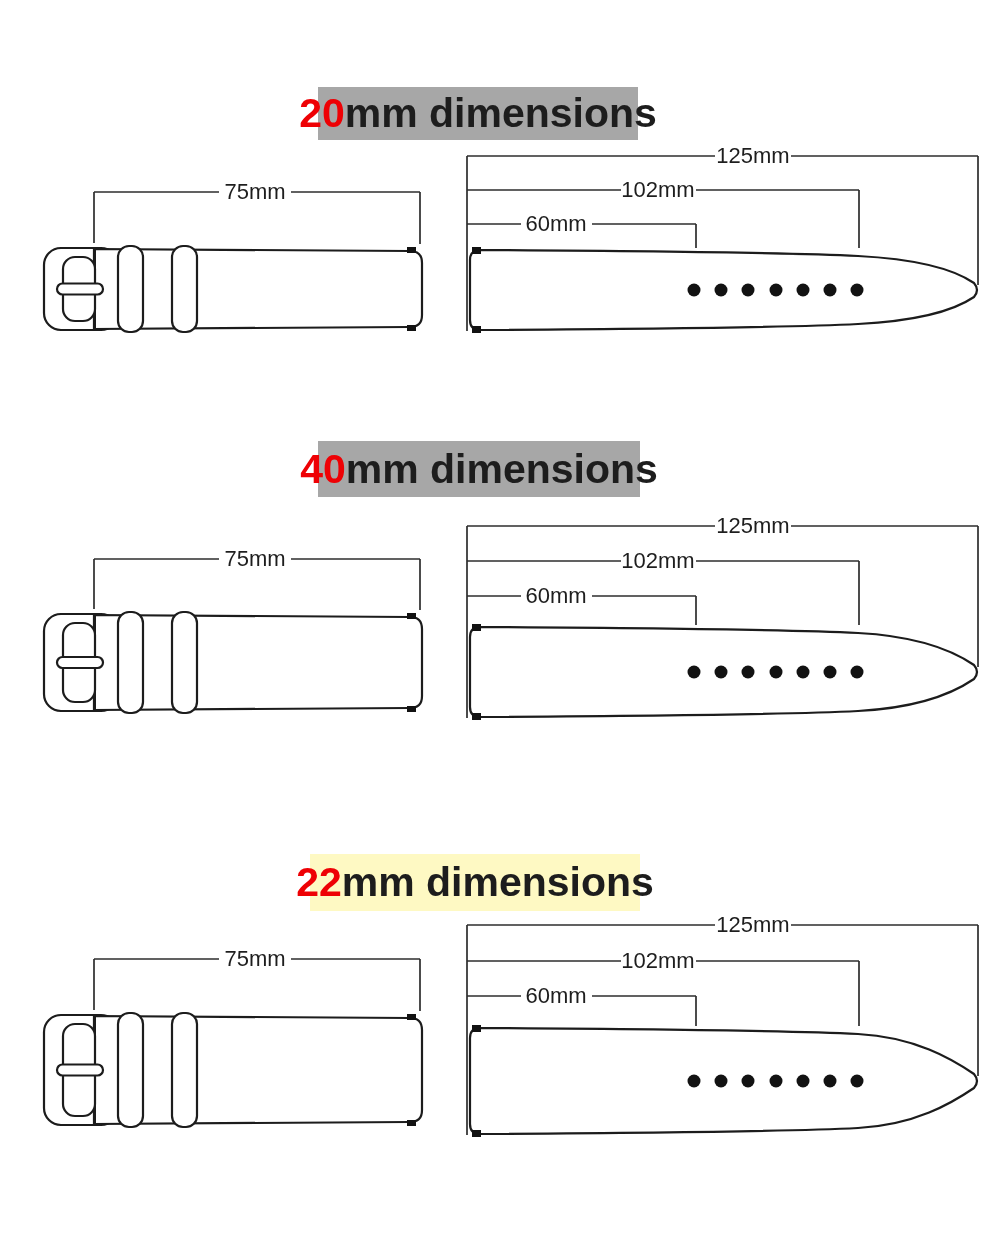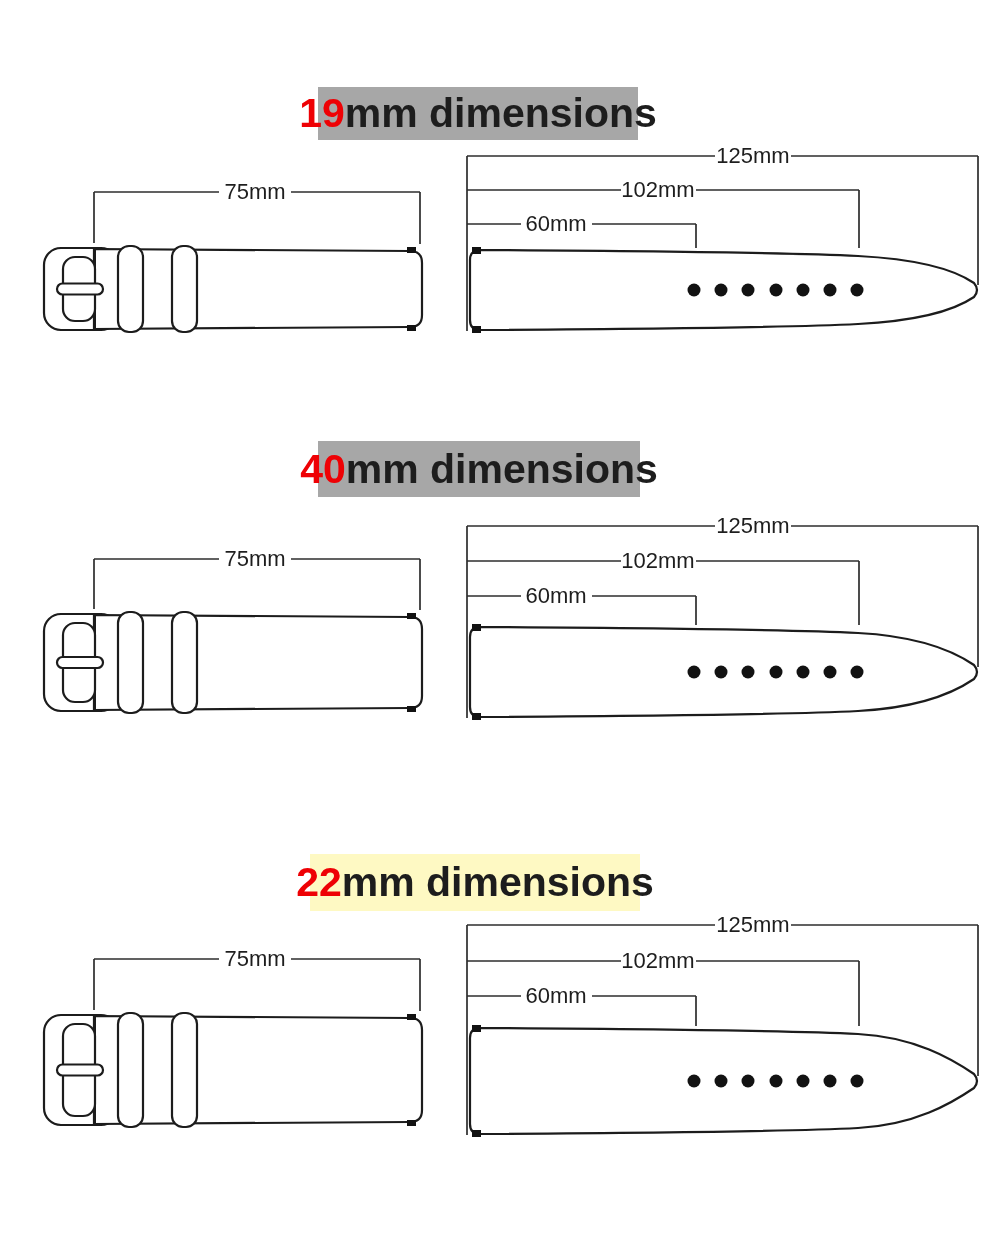--- a/index.html
+++ b/index.html
@@ -18,21 +18,21 @@
   .shapeline{stroke:#1c1c1c;stroke-width:2;}
   .ink{fill:#121212;stroke:none;}
   .dimline{stroke:#2c2c2c;stroke-width:1.7;}
   .dim{font-family:"Liberation Sans","DejaVu Sans",sans-serif;font-size:22px;fill:#1e1e1e;}
 </style>
 </head>
 <body>
 
 <div class="page">
 
-  <div class="title-bar" style="left: 318px; top: 87px; width: 320px; height: 53px; background: rgb(167, 167, 167);"><span class="size-num" style="color: rgb(238, 1, 5);">19</span><span>mm dimensions</span></div>
+  <div class="title-bar" style="left: 318px; top: 87px; width: 320px; height: 53px; background: rgb(167, 167, 167);"><span class="size-num" style="color: rgb(238, 1, 5);">20</span><span>mm dimensions</span></div>
 
   <div class="title-bar" style="left: 318px; top: 441px; width: 322px; height: 56px; background: rgb(167, 167, 167);"><span class="size-num" style="color: rgb(238, 1, 5);">40</span><span>mm dimensions</span></div>
 
   <div class="title-bar" style="left: 310px; top: 854px; width: 330px; height: 57px; background: #fef9c3;"><span class="size-num" style="color: rgb(238, 1, 5);">22</span><span>mm dimensions</span></div>
 
   <svg id="diagram" class="diagram" width="1000" height="1255" viewBox="0 0 1000 1255">
       <rect class="shape" x="44" y="248" width="74" height="82" rx="17"></rect>
       <path class="shape" d="M94 249 L410 251 Q422 251 422 263 L422 315 Q422 327 410 327 L94 329 Z"></path>
       <rect class="shape" x="118" y="246" width="25" height="86" rx="11"></rect>
       <rect class="shape" x="172" y="246" width="25" height="86" rx="11"></rect>

